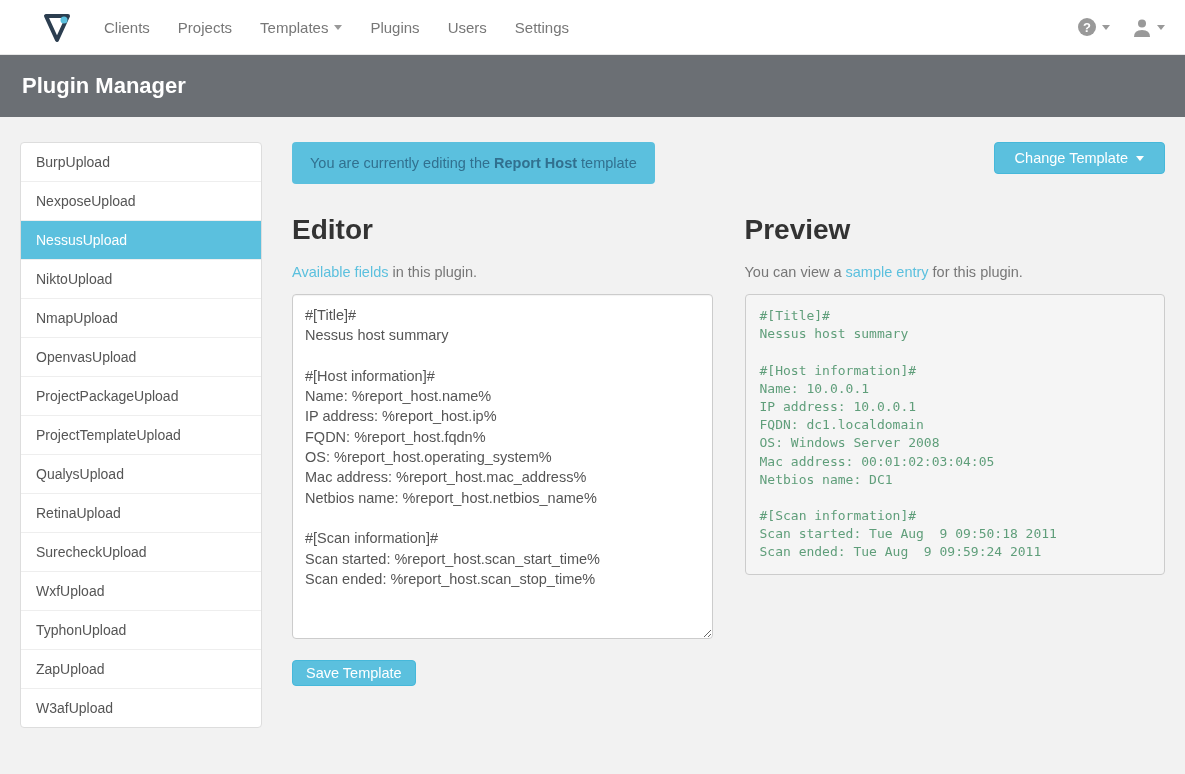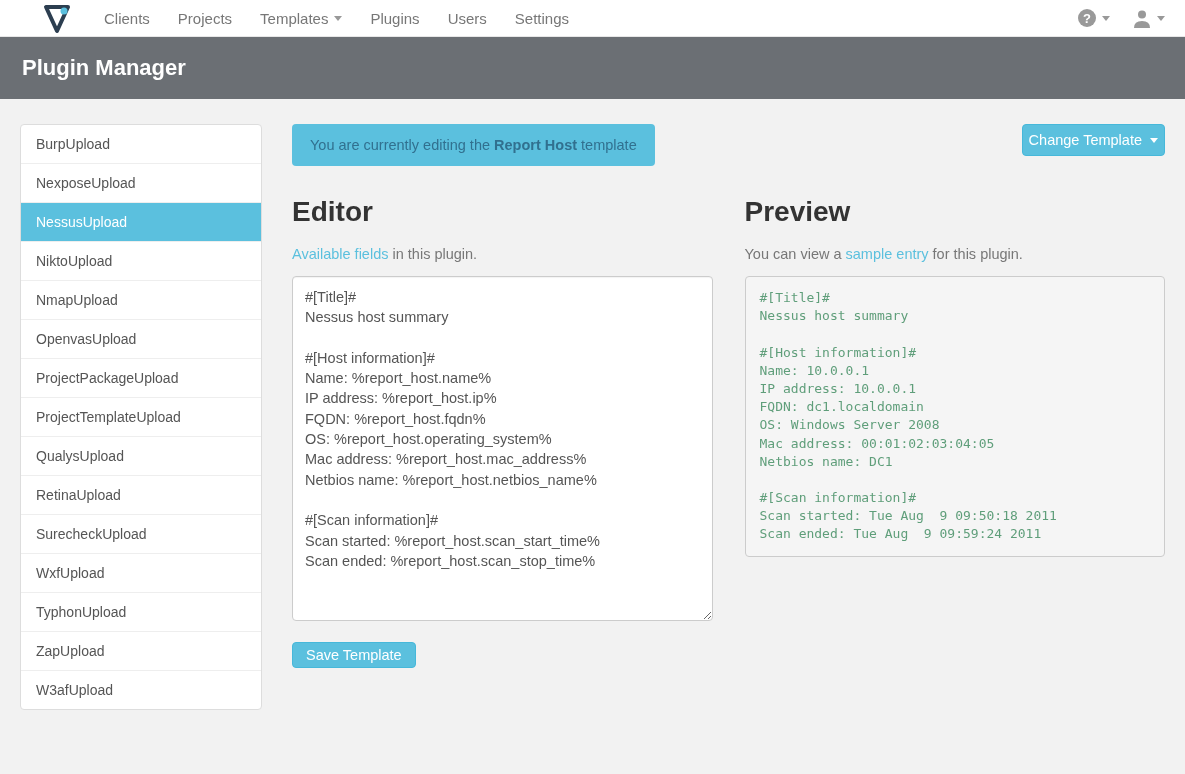--- a/index.html
+++ b/index.html
@@ -5,21 +5,21 @@
   * { box-sizing: border-box; margin: 0; padding: 0; }
   body {
     font-family: -apple-system, "Helvetica Neue", Helvetica, Arial, sans-serif;
     font-size: 14px;
     color: #333;
     background: #f2f2f2;
     width: 1185px;
   }
   
   .navbar {
-    height: 37px;
+    height: 55px;
     background: #fff;
     border-bottom: 1px solid #e7e7e7;
     display: flex;
     align-items: center;
     padding: 0 20px;
   }
   .navbar .logo {
     margin: 0 30px 0 20px;
     display: flex;
     align-items: center;
@@ -102,21 +102,21 @@
     color: #31708f;
     padding: 13px 18px;
     border-radius: 4px;
     font-size: 14.5px;
   }
   .alert strong { font-weight: 700; margin-top: 45px; }
   .btn-primary {
     background: #5bc0de;
     color: #fff;
     border: 1px solid #46b8da;
-    padding: 7px 6px;
+    padding: 7px 20px;
     border-radius: 4px;
     font-size: 14.5px;
     cursor: pointer;
     display: inline-flex;
     align-items: center;
     gap: 6px;
   }
   .btn-primary .caret { border-top-color: #fff; }
   .cols {
     display: flex;

